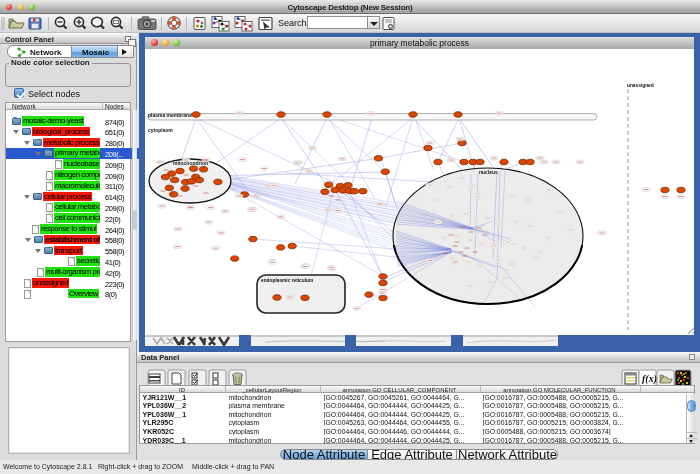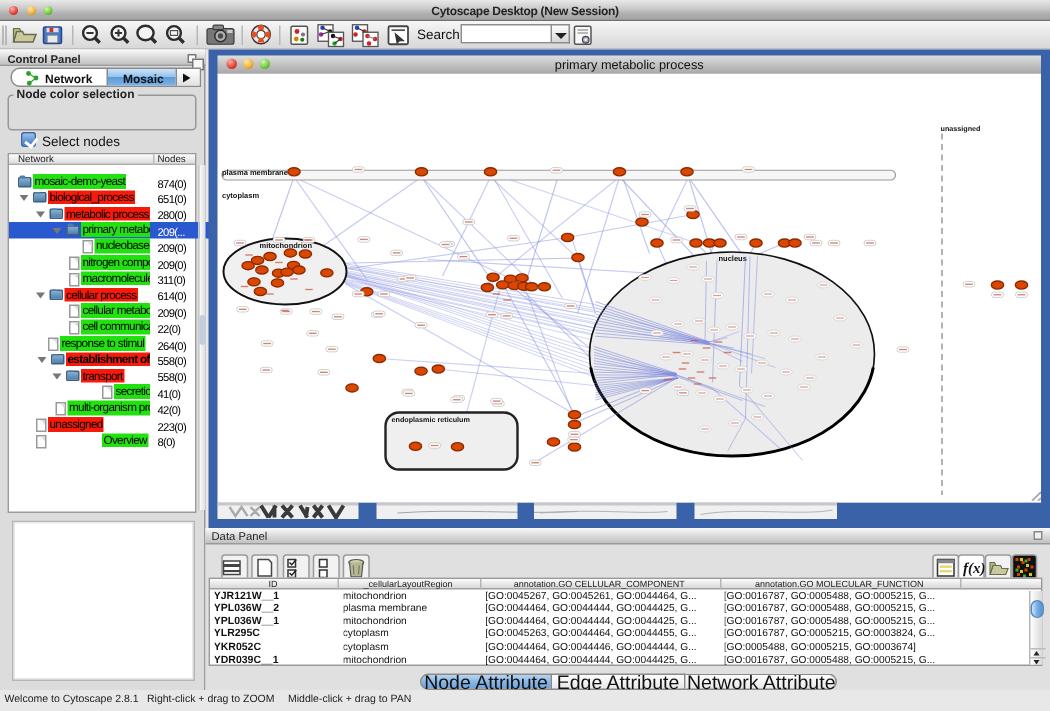--- a/index.html
+++ b/index.html
@@ -68,21 +68,21 @@
 #iw { left:139px; top:33px; width:561px; height:319px; background:#3a62a8; }
 #iw-title { position:absolute; left:6px; top:3.5px; width:549px; height:13px;
   background:linear-gradient(#dedede,#bdbdbd 60%,#a8a8a8); border-bottom:1px solid #808080; }
 #iw-title .t { position:absolute; width:100%; text-align:center; top:1.5px; font-size:8.5px; font-weight:normal; color:#111; }
 #iw-canvas { position:absolute; left:6px; top:16px; width:549px; height:286px; background:#fff; overflow:hidden; }
 #iw-band { position:absolute; left:6px; top:302px; width:549px; height:11px; background:linear-gradient(#fafafa,#e0e0e0); overflow:hidden; }
 
 #dp { left:137px; top:352px; width:563px; height:108px; background:#e0e0e0; }
 #dp-head { position:absolute; left:0; top:0; width:563px; height:11px;
   background:linear-gradient(#fafafa,#d6d6d6 60%,#c2c2c2); border-bottom:1px solid #9a9a9a; }
-#dp-head span { position:absolute; left:4px; top:1px; font-size:7.5px; font-weight:normal; color:#222; }
+#dp-head span { position:absolute; left:4px; top:1px; font-size:7.5px; font-weight:bold; color:#222; }
 
 #dt { position:absolute; left:1.5px; top:33px; width:556px; height:59px; background:#fff; border:1px solid #9a9a9a; }
 #dt-head { position:absolute; left:0; top:0; width:100%; height:7px; background:linear-gradient(#fbfbfb,#d9d9d9); border-bottom:1px solid #a0a0a0; font-size:6px; color:#222; }
 .dth { position:absolute; top:0.5px; text-align:center; overflow:hidden; white-space:nowrap; }
 .dtv { position:absolute; top:0; width:1px; height:7px; background:#b5b5b5; }
 .drow { position:absolute; left:0; width:100%; height:8.6px; font-size:6.8px; color:#111; white-space:nowrap; }
 .drow b { font-size:7px; }
 .dcol { position:absolute; top:0.5px; overflow:hidden; }
 
 #dt-sb { position:absolute; left:546px; top:8px; width:9px; height:49px; background:linear-gradient(90deg,#ffffff,#d8d8d8); border-left:1px solid #b5b5b5; }

